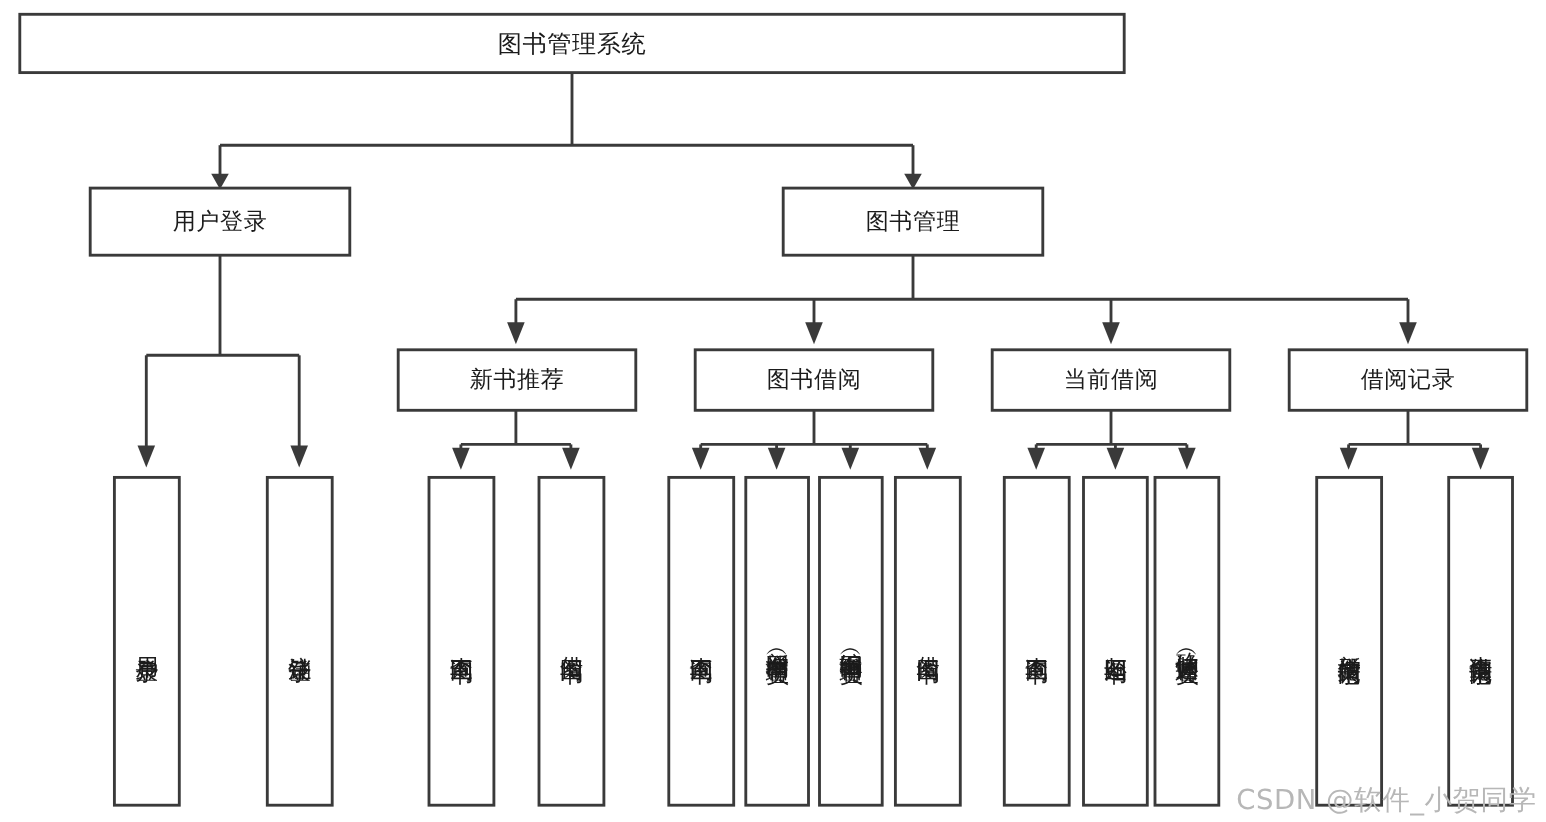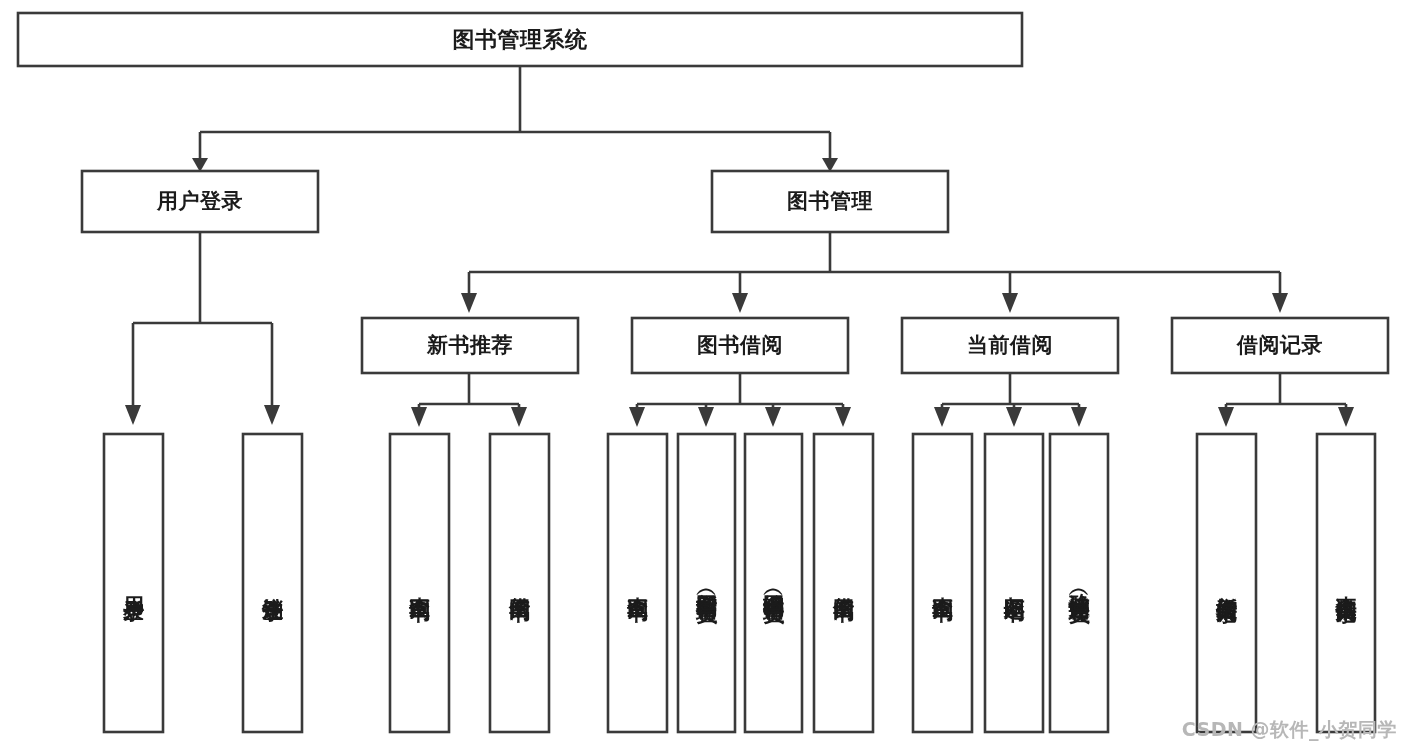--- a/index.html
+++ b/index.html
@@ -11,21 +11,20 @@
     width: 1405px;
     height: 747px;
     overflow: hidden;
     font-family: "DejaVu Sans", "Liberation Sans", sans-serif;
   }
   #diagram-root {
     position: relative;
     width: 1405px;
     height: 747px;
     background: #ffffff;
-    font-weight: bold;
   }
   svg.flow {
     position: absolute;
     top: 0; left: 0;
     width: 1405px;
     height: 747px;
   }
   .node-box {
     fill: #ffffff;
     stroke: #3a3a3a;
@@ -68,21 +67,21 @@
     text-align: center;
     white-space: nowrap;
     pointer-events: none;
     user-select: none;
   }
   .watermark {
     position: absolute;
     right: 8px;
     bottom: 4px;
     font-family: "DejaVu Sans", "Liberation Sans", sans-serif;
-    font-size: 19px;
+    font-size: 25px;
     color: #b7b7b7;
     white-space: nowrap;
     letter-spacing: 0.5px;
   }
 </style>
 </head>
 <body>
 
 <div id="diagram-root">
 

